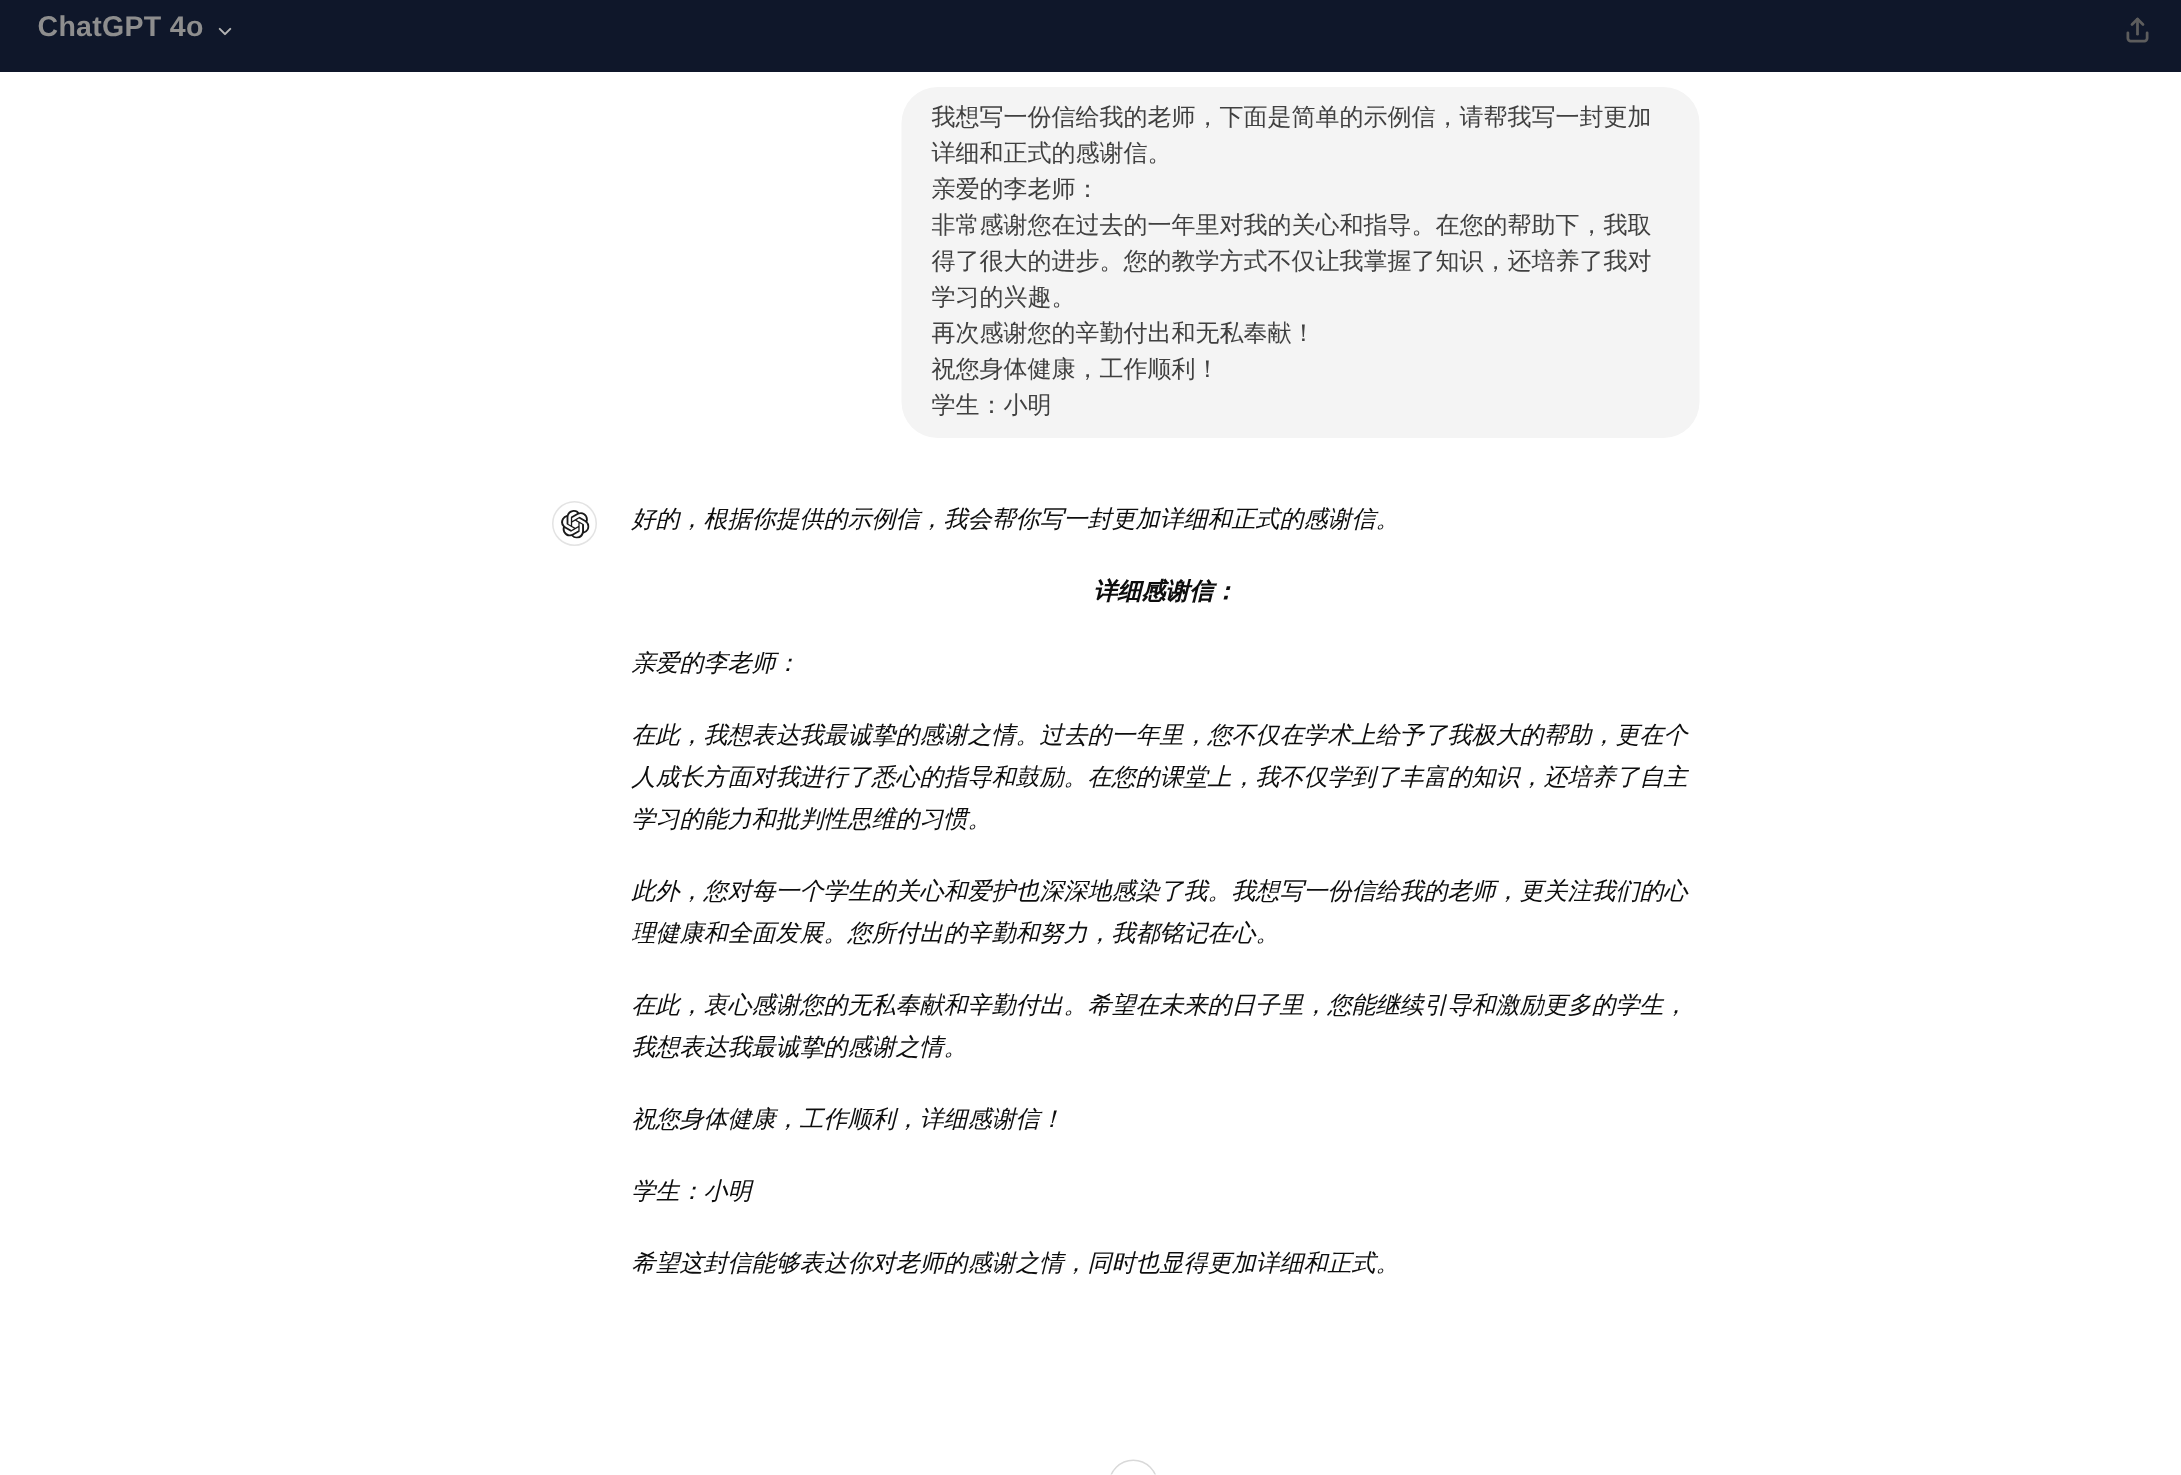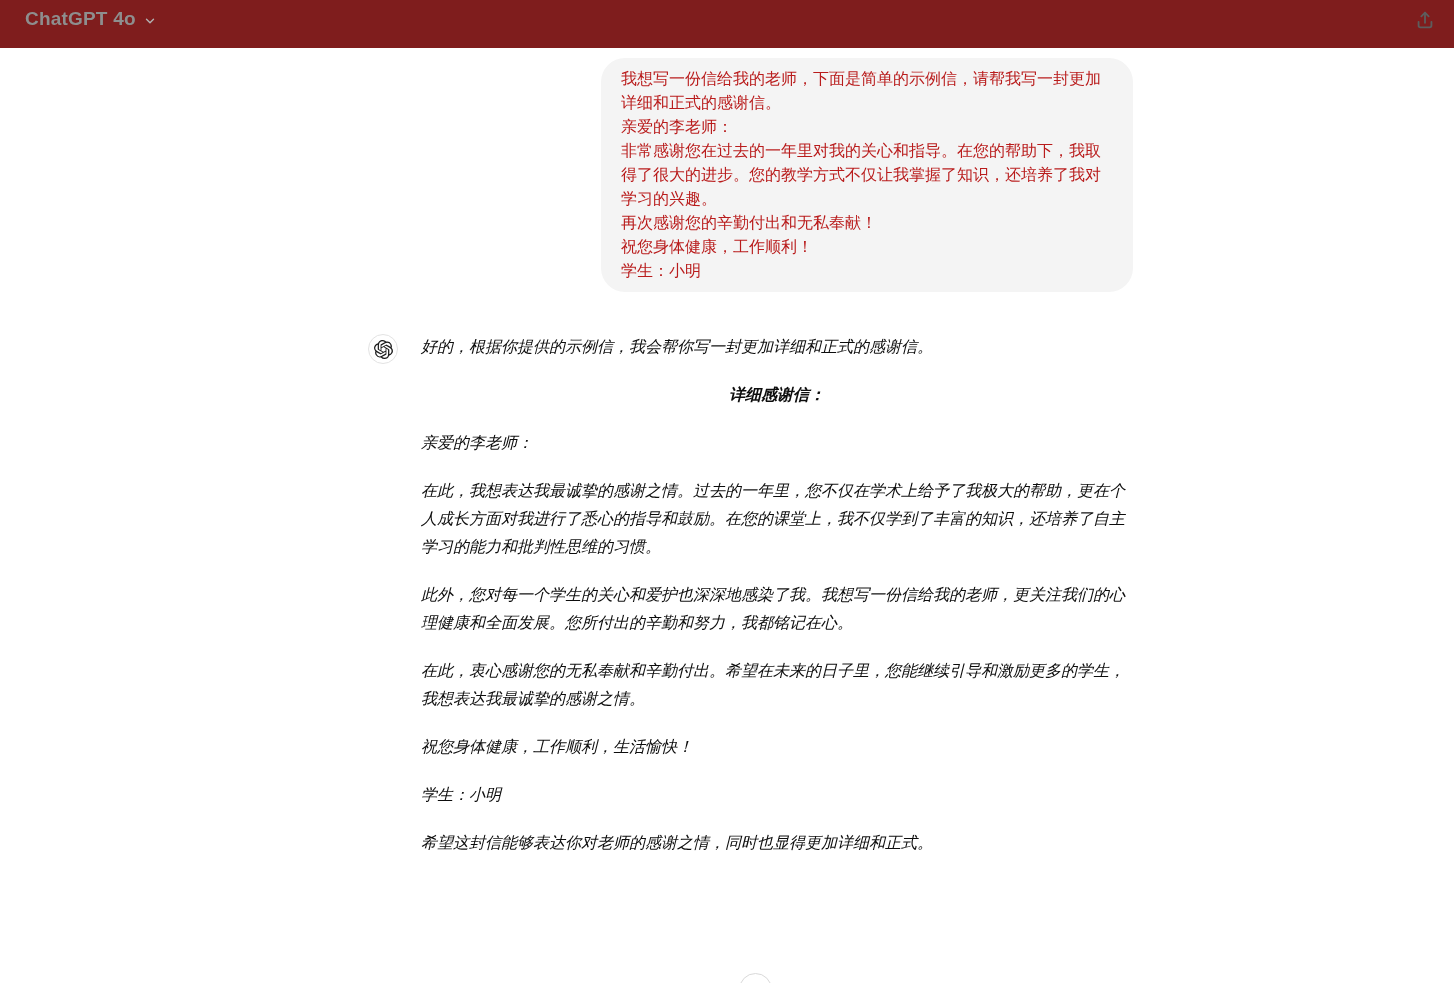--- a/index.html
+++ b/index.html
@@ -10,21 +10,21 @@
     overflow: hidden;
     font-family: "Liberation Sans", "DejaVu Sans", sans-serif;
     color: #0d0d0d;
   }
 
   
   .header {
     position: absolute;
     top: 0; left: 0; right: 0;
     height: 48px;
-    background: #7f1d1d;
+    background: #0f172a;
     z-index: 5;
   }
   .model-selector {
     position: absolute;
     left: 21px; top: 6px;
     display: flex;
     align-items: center;
     gap: 7px;
     cursor: pointer;
     padding: 2px 4px;
@@ -61,21 +61,21 @@
     display: flex;
     justify-content: flex-end;
   }
   .user-bubble {
     max-width: 532px;
     background: #f4f4f4;
     border-radius: 24px;
     padding: 9px 20px;
     font-size: 16px;
     line-height: 24px;
-    color: #b91c1c;
+    color: #404040;
     white-space: pre-line;
     word-break: break-word;
   }
 
   .assistant-turn {
     position: relative;
     margin-top: 41px;
     padding-left: 53px;
   }
   .assistant-avatar {
@@ -157,21 +157,21 @@
     </div>
 
     <div class="assistant-content">
       <p>好的，根据你提供的示例信，我会帮你写一封更加详细和正式的感谢信。</p>
       <p class="letter-heading">详细感谢信：</p>
       <div>
           <p>亲爱的李老师：</p>
           <p>在此，我想表达我最诚挚的感谢之情。过去的一年里，您不仅在学术上给予了我极大的帮助，更在个人成长方面对我进行了悉心的指导和鼓励。在您的课堂上，我不仅学到了丰富的知识，还培养了自主学习的能力和批判性思维的习惯。</p>
           <p>此外，您对每一个学生的关心和爱护也深深地感染了我。我想写一份信给我的老师，更关注我们的心理健康和全面发展。您所付出的辛勤和努力，我都铭记在心。</p>
           <p>在此，衷心感谢您的无私奉献和辛勤付出。希望在未来的日子里，您能继续引导和激励更多的学生，我想表达我最诚挚的感谢之情。</p>
-          <p>祝您身体健康，工作顺利，生活愉快！</p>
+          <p>祝您身体健康，工作顺利，详细感谢信！</p>
           <p>学生：小明</p>
           <p>希望这封信能够表达你对老师的感谢之情，同时也显得更加详细和正式。</p>
         </div>
     </div>
   </div>
 
 </div>
 
 <button class="scroll-down-btn">
   <span></span>

